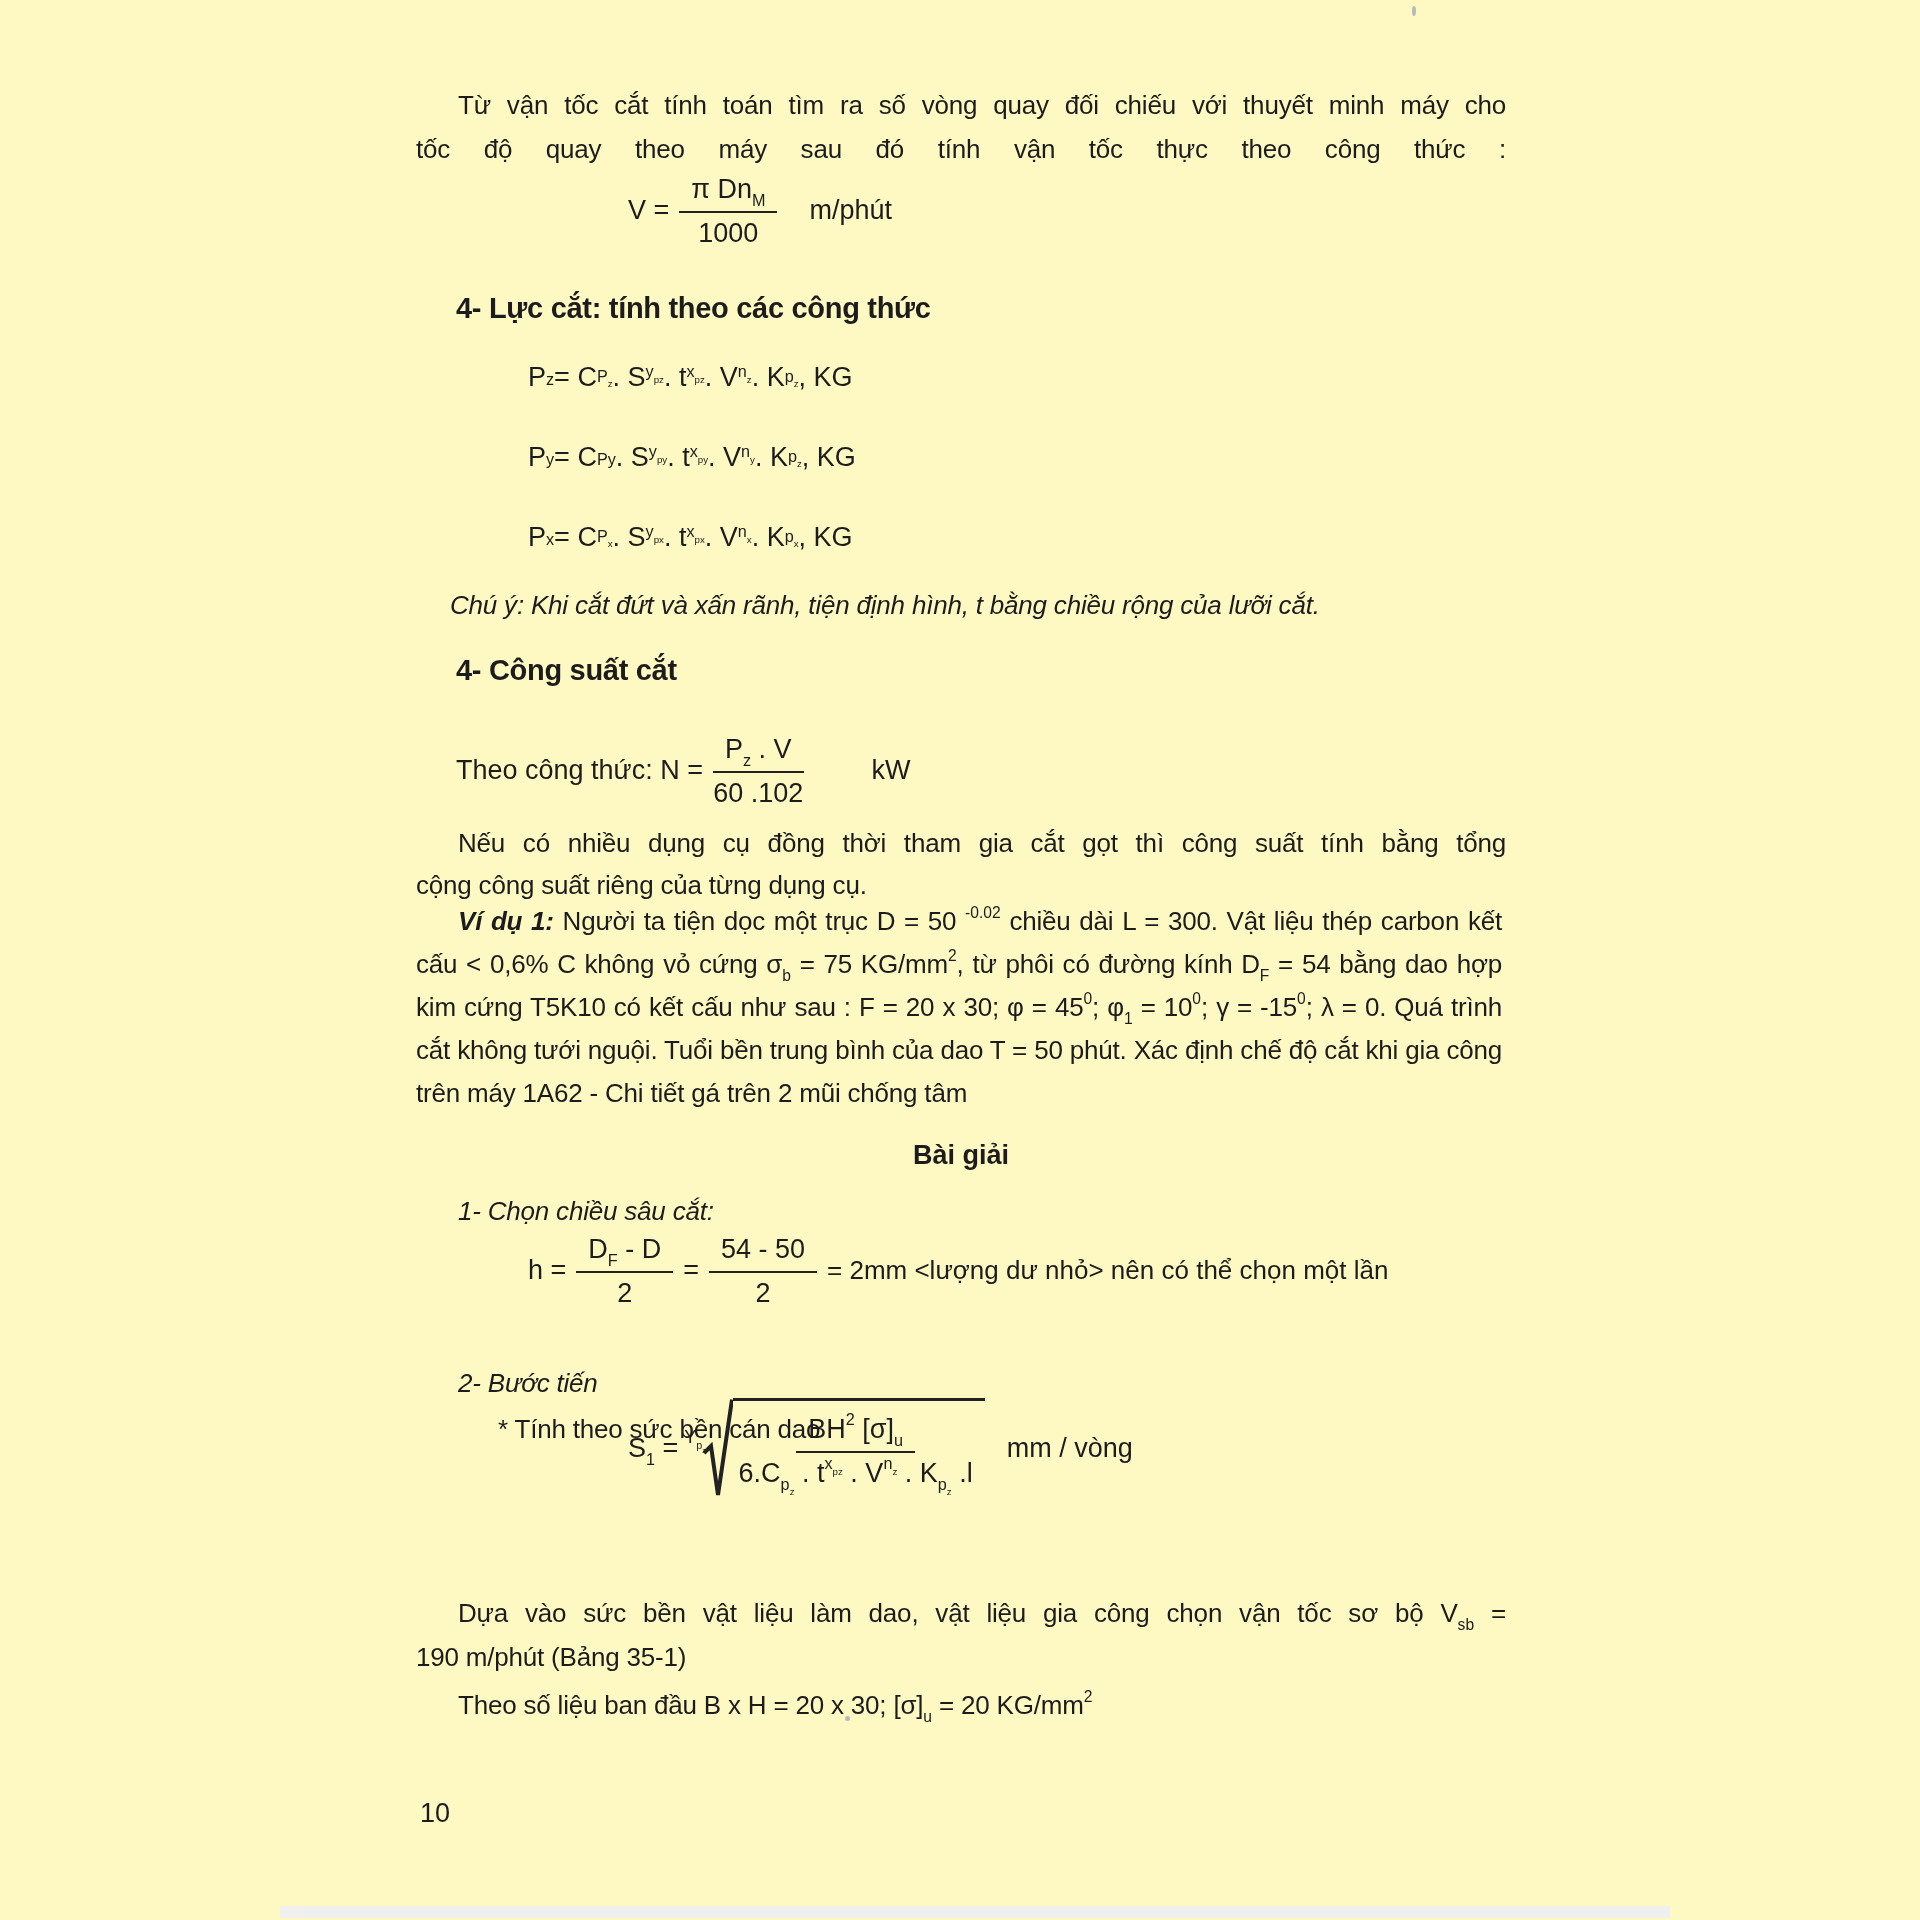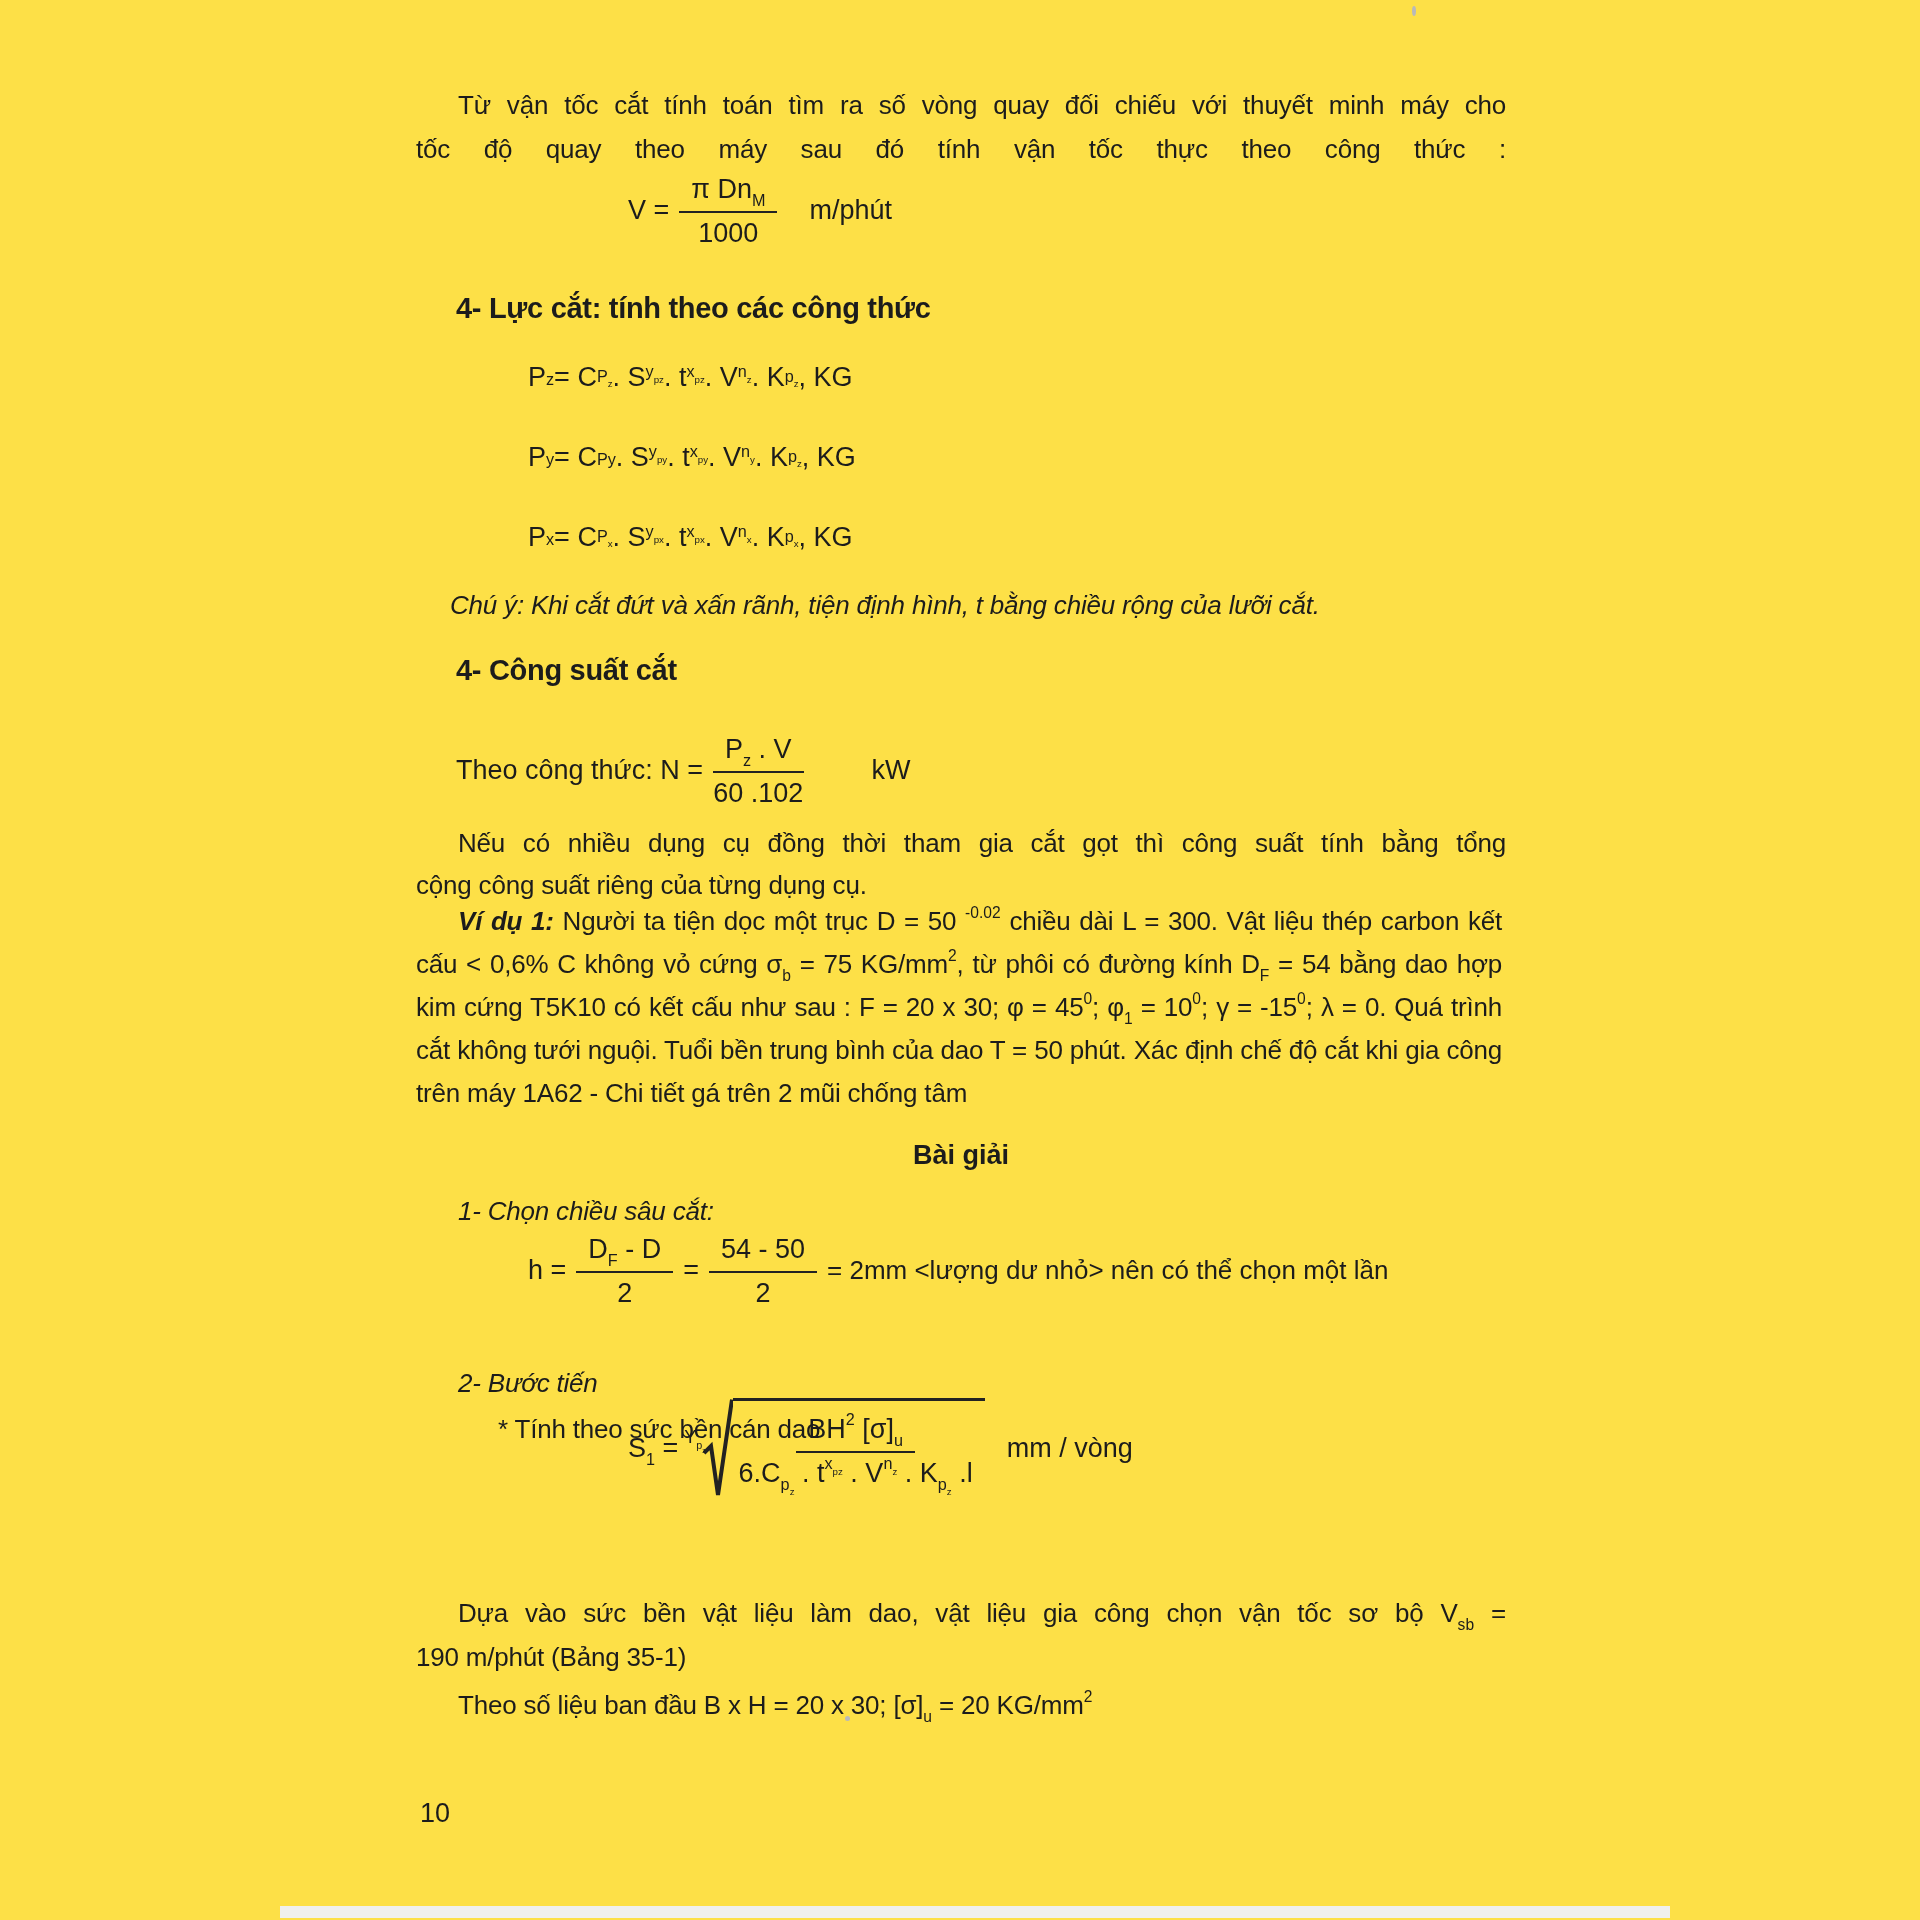--- a/index.html
+++ b/index.html
@@ -1,16 +1,16 @@
 <!DOCTYPE html>
 <html><head>
 <meta charset="utf-8">
 <style>
   html,body{margin:0;padding:0;background:#fff;}
-  .page{position:relative;width:1920px;height:1920px;background:#fde047;overflow:hidden;
+  .page{position:relative;width:1920px;height:1920px;background:#fef9c3;overflow:hidden;
         font-family:"Liberation Sans",sans-serif;color:#1c1c1c;}
   .abs{position:absolute;}
   .body-text{font-size:26px;line-height:43px;letter-spacing:-0.2px;}
   .jlast{text-align:justify;text-align-last:justify;}
   .indent{text-indent:42px;}
   .italic{font-style:italic;}
   .bold{font-weight:bold;}
   .heading{font-weight:bold;font-size:29px;letter-spacing:-0.3px;}
   .formula-row{display:flex;align-items:center;white-space:nowrap;font-size:27px;}
   sub,sup{font-size:60%;line-height:0;letter-spacing:0;}

